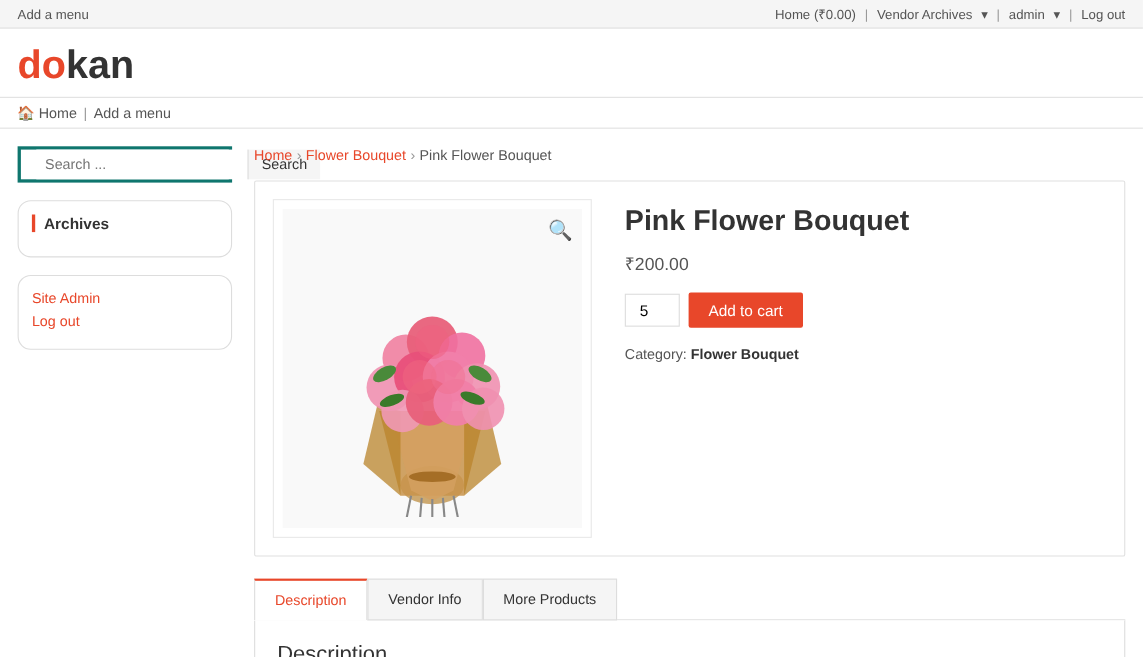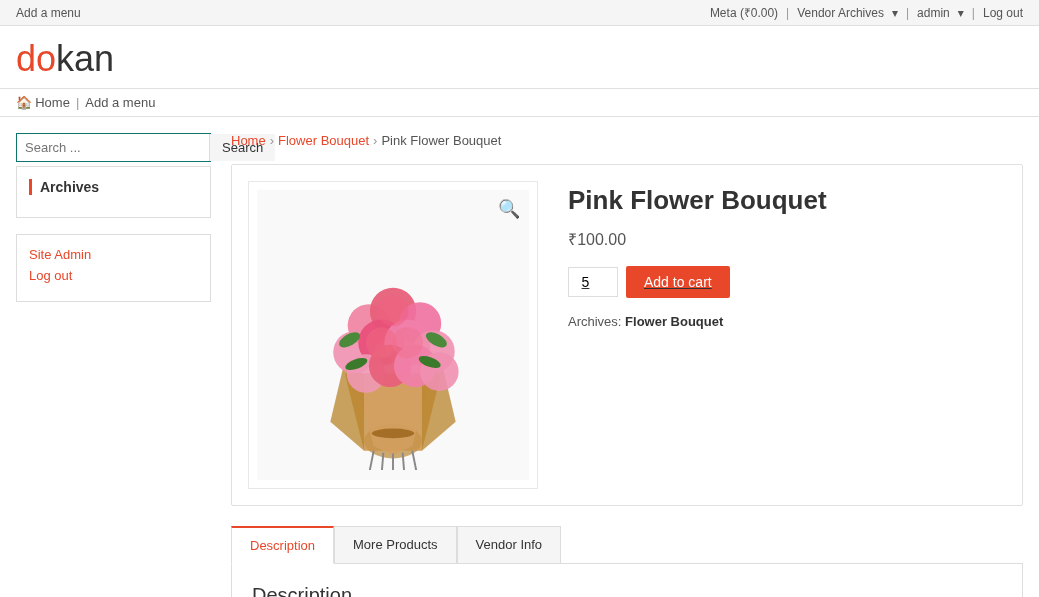--- a/index.html
+++ b/index.html
@@ -18,21 +18,21 @@
     }
     .top-bar-right { display: flex; gap: 8px; align-items: center; }
     .top-bar-right a { color: #555; text-decoration: none; font-size: 12px; }
     .top-bar-divider { color: #999; }
 
     
     .header {
       padding: 12px 16px 8px 16px;
       border-bottom: 1px solid #e0e0e0;
     }
-    .logo { font-size: 36px; font-weight: normal; color: #333; }
+    .logo { font-size: 36px; font-weight: bold; color: #333; }
     .logo span { color: #e8472a; }
 
     
     .nav {
       padding: 6px 16px;
       border-bottom: 1px solid #e0e0e0;
       display: flex;
       align-items: center;
       gap: 4px;
       font-size: 13px;
@@ -48,22 +48,23 @@
       max-width: 1039px;
     }
 
     
     .sidebar {
       width: 195px;
       flex-shrink: 0;
     }
     .search-box {
       display: flex;
-      border: 1px solid #0f766e;
-      margin-bottom: 4px;
+      border: 3px solid #0f766e;
+      margin-bottom: 16px;
+      padding-left: 14px;
     }
     .search-input {
       flex: 1;
       padding: 6px 8px;
       border: none;
       outline: none;
       font-size: 13px;
       color: #999;
     }
     .search-btn {
@@ -74,21 +75,21 @@
       cursor: pointer;
       font-size: 13px;
       color: #333;
       text-align: right;
     }
 
     .sidebar-section {
       border: 1px solid #ddd;
       padding: 12px;
       margin-bottom: 16px;
-      border-radius: 0;
+      border-radius: 12px;
     }
     .sidebar-section-title {
       font-size: 14px;
       font-weight: bold;
       color: #333;
       margin-bottom: 10px;
       padding-left: 8px;
       border-left: 3px solid #e8472a;
     }
     .sidebar-link {
@@ -175,21 +176,20 @@
     .product-price {
       font-size: 16px;
       color: #555;
       margin-bottom: 16px;
     }
     .product-add-to-cart {
       display: flex;
       align-items: center;
       gap: 8px;
       margin-bottom: 16px;
-      text-decoration: underline;
     }
     .qty-input {
       width: 50px;
       padding: 6px 8px;
       border: 1px solid #ddd;
       font-size: 14px;
       text-align: center;
     }
     .add-to-cart-btn {
       padding: 8px 18px;
@@ -255,21 +255,21 @@
 
     
     .home-icon { font-size: 13px; }
   </style>
 </head>
 <body>
 
 <div class="top-bar">
   <span>Add a menu</span>
   <div class="top-bar-right">
-    <a href="#">Meta (₹0.00)</a>
+    <a href="#">Home (₹0.00)</a>
     <span class="top-bar-divider">|</span>
     <a href="#">Vendor Archives</a>
     <span>▾</span>
     <span class="top-bar-divider">|</span>
     <a href="#">admin</a>
     <span>▾</span>
     <span class="top-bar-divider">|</span>
     <a href="#">Log out</a>
   </div>
 </div>
@@ -363,38 +363,38 @@
             <ellipse cx="75" cy="145" rx="12" ry="6" fill="#4a8a3a" transform="rotate(-30 75 145)"></ellipse>
             <ellipse cx="165" cy="145" rx="12" ry="6" fill="#4a8a3a" transform="rotate(30 165 145)"></ellipse>
             <ellipse cx="82" cy="170" rx="12" ry="5" fill="#3a7a2a" transform="rotate(-20 82 170)"></ellipse>
             <ellipse cx="158" cy="168" rx="12" ry="5" fill="#3a7a2a" transform="rotate(20 158 168)"></ellipse>
           </svg>
         </div>
       </div>
 
       <div class="product-details">
         <h1 class="product-title">Pink Flower Bouquet</h1>
-        <div class="product-price">₹100.00</div>
+        <div class="product-price">₹200.00</div>
         <div class="product-add-to-cart">
           <input class="qty-input" type="number" value="5" style="">
           <button class="add-to-cart-btn">Add to cart</button>
         </div>
         <div class="product-category">
-          <span>Archives:</span>
+          <span>Category:</span>
           <a href="#">Flower Bouquet</a>
         </div>
       </div>
 
     </div>
 
     <div class="tabs">
       <div class="tab-list">
         <div class="tab-item active">Description</div>
+        <div class="tab-item">Vendor Info</div>
         <div class="tab-item">More Products</div>
-        <div class="tab-item">Vendor Info</div>
       </div>
       <div class="tab-content">
         <h2 class="tab-content-title">Description</h2>
 
       </div>
     </div>
 
   </div>
 </div>
 

